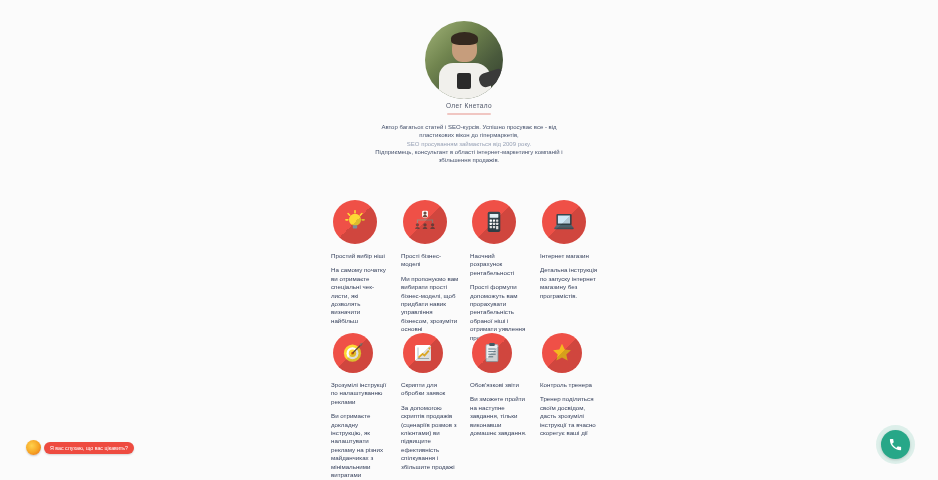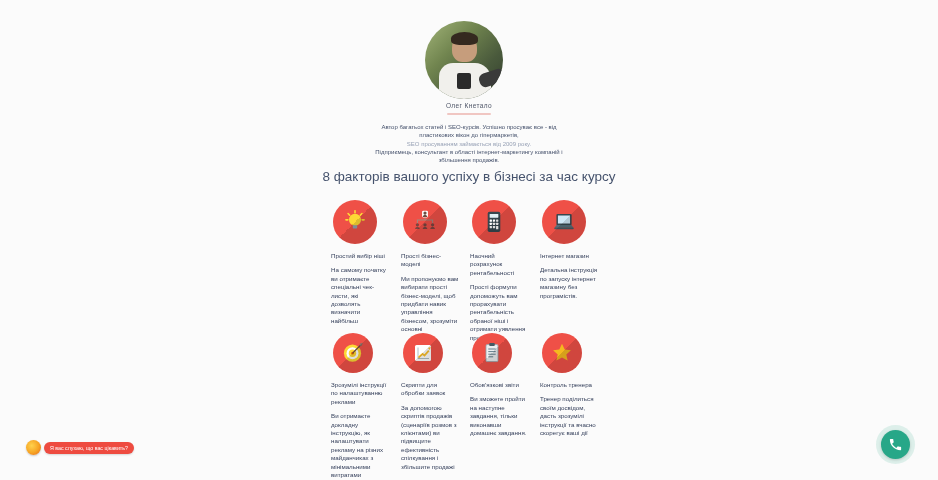--- a/index.html
+++ b/index.html
@@ -60,21 +60,20 @@
   <div class="name-divider"></div>
 
   <div class="desc">
     <div>Автор багатьох статей і SEO-курсів. Успішно просуває все - від</div>
     <div>пластикових вікон до гіпермаркетів,</div>
     <div class="muted">SEO просуванням займається від 2009 року.</div>
     <div>Підприємець, консультант в області інтернет-маркетингу компаній і</div>
     <div>збільшення продажів.</div>
   </div>
 
-  <div class="heading">8 факторів вашого успіху в бізнесі за час курсу</div>
 
   <div class="cell row1" style="left:331px;top:200px;">
     <div class="fi">
       <svg width="26" height="26" viewBox="0 0 24 24">
         <g stroke="#fdd835" stroke-width="1.5" stroke-linecap="round">
           <line x1="12" y1="1.6" x2="12" y2="3.4"></line>
             <line x1="5.6" y1="4.2" x2="7" y2="5.6"></line>
           <line x1="18.4" y1="4.2" x2="17" y2="5.6"></line>
             <line x1="3.6" y1="10" x2="5.4" y2="10"></line>
           <line x1="18.6" y1="10" x2="20.4" y2="10"></line>

